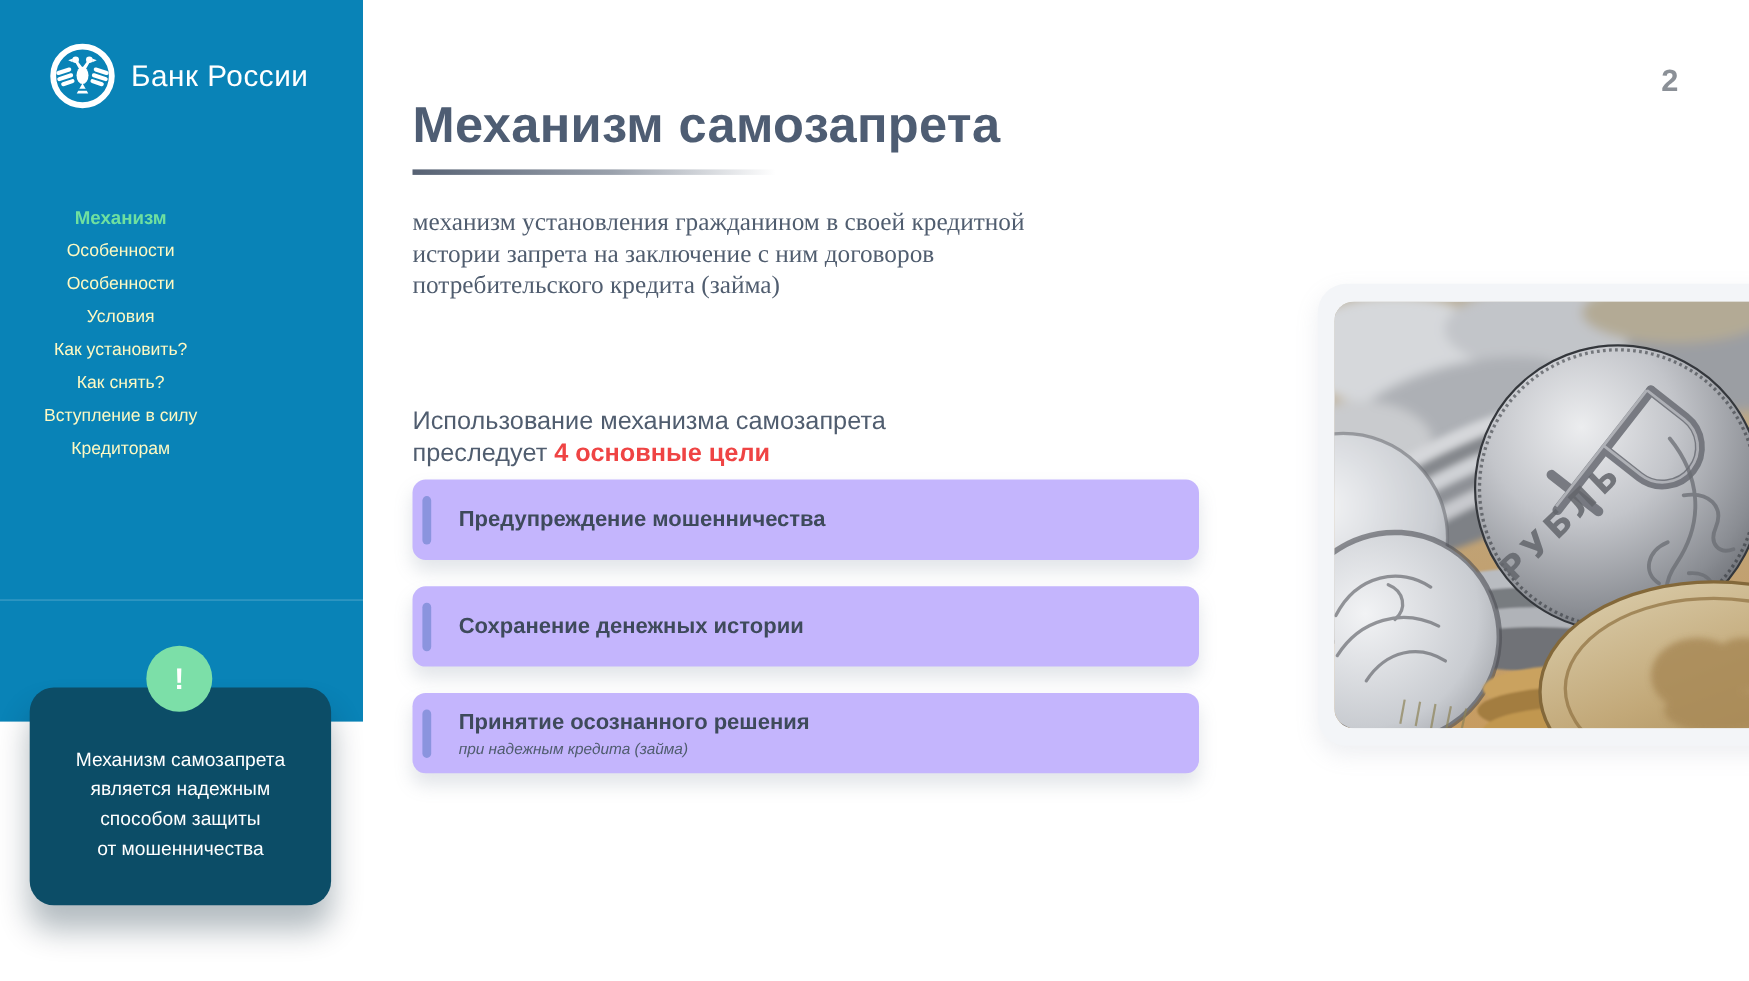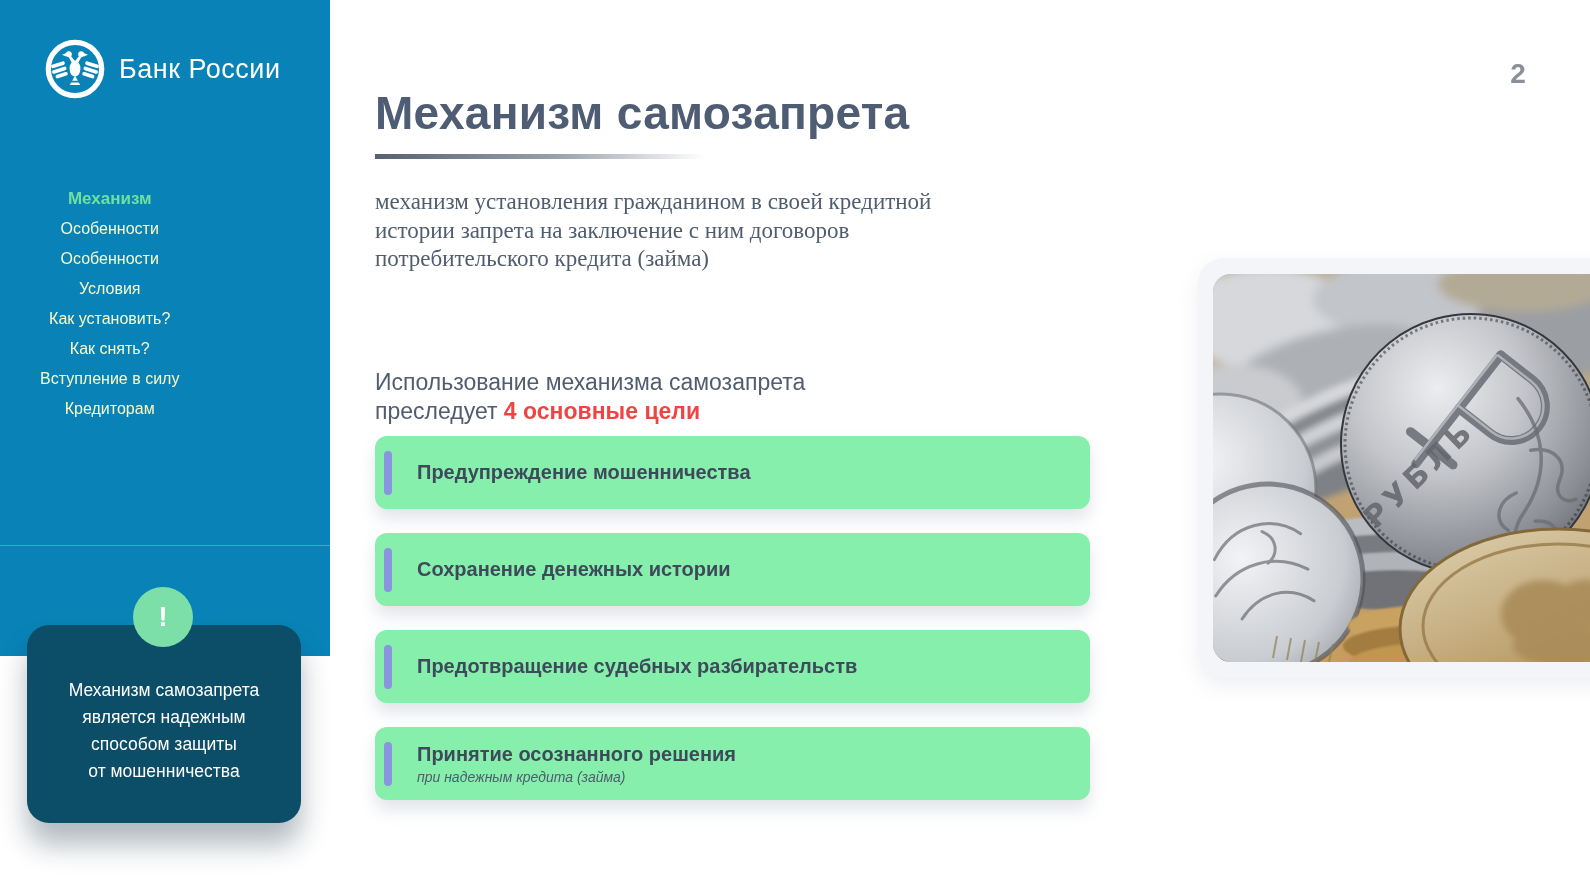--- a/index.html
+++ b/index.html
@@ -76,21 +76,21 @@
     color:#505d6f; font-size:23px; line-height:29px;
     white-space:pre-line;
   }
   .lead .hl { color:#ef4444; font-weight:700; }
 
   .cards {
     position:absolute; left:375px; top:436px; width:715px;
     display:flex; flex-direction:column; gap:24px;
   }
   .card {
-    position:relative; min-height:73px; background:#86efac; border-radius:12px;
+    position:relative; min-height:73px; background:#c4b5fd; border-radius:12px;
     box-shadow:0 10px 16px rgba(125,136,155,0.22);
     display:flex; flex-direction:column; justify-content:center;
     padding:10px 20px 10px 42px;
   }
   .card-bar {
     position:absolute; left:9px; top:50%; transform:translateY(-50%);
     width:8px; height:44px; border-radius:4px; background:#8b94de;
   }
   .card-title { color:#3e4a5b; font-size:20px; font-weight:700; }
   .card-subtitle { color:#4f5c6e; font-size:14px; font-style:italic; margin-top:3px; }
@@ -190,25 +190,20 @@
 
     <div class="cards">
       <div class="card">
         <span class="card-bar"></span>
         <div class="card-title">Предупреждение мошенничества</div>
 
       </div>
       <div class="card">
         <span class="card-bar"></span>
         <div class="card-title">Сохранение денежных истории</div>
-
-      </div>
-      <div class="card">
-        <span class="card-bar"></span>
-        <div class="card-title">Предотвращение судебных разбирательств</div>
 
       </div>
       <div class="card">
         <span class="card-bar"></span>
         <div class="card-title">Принятие осознанного решения</div>
         <div class="card-subtitle">при надежным кредита (займа)</div>
       </div>
     </div>
 
     <figure class="photo-frame">

